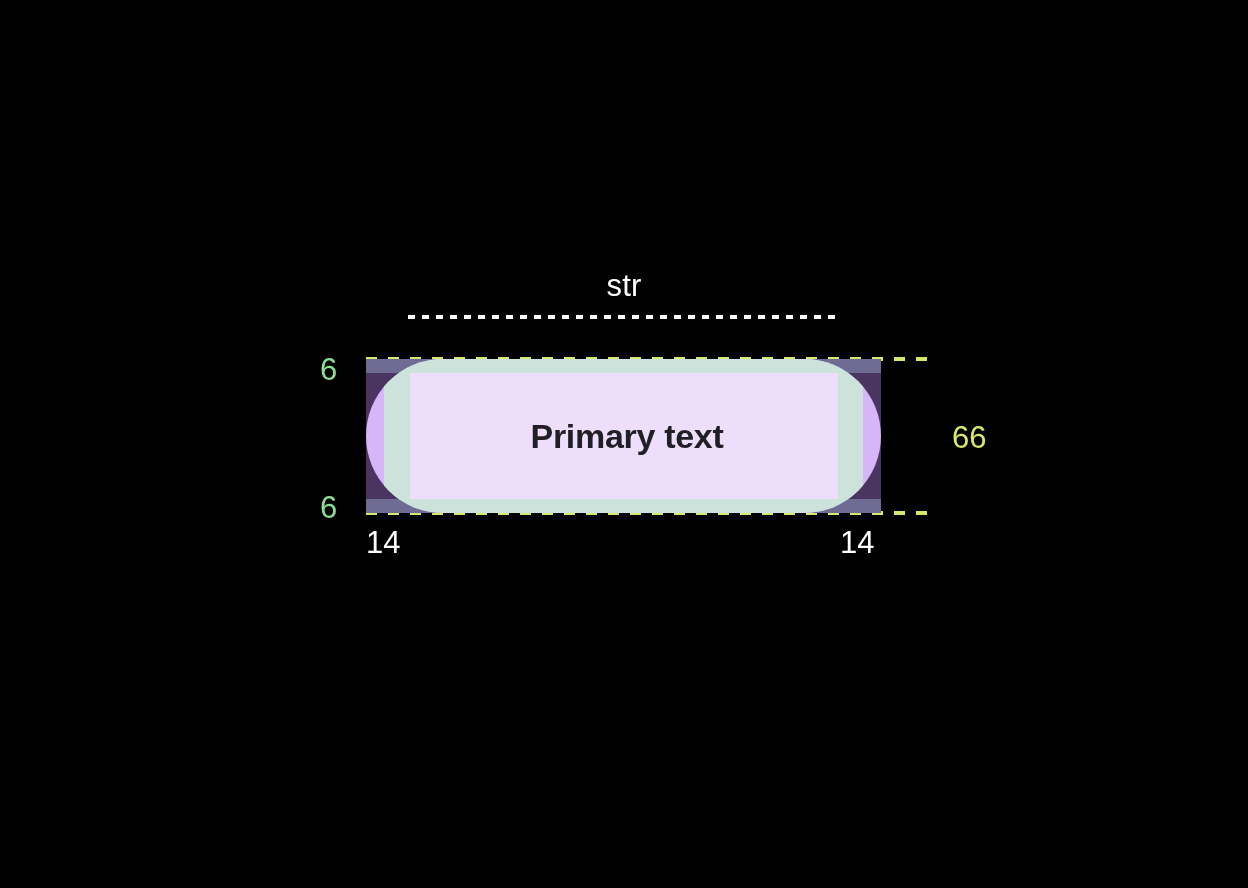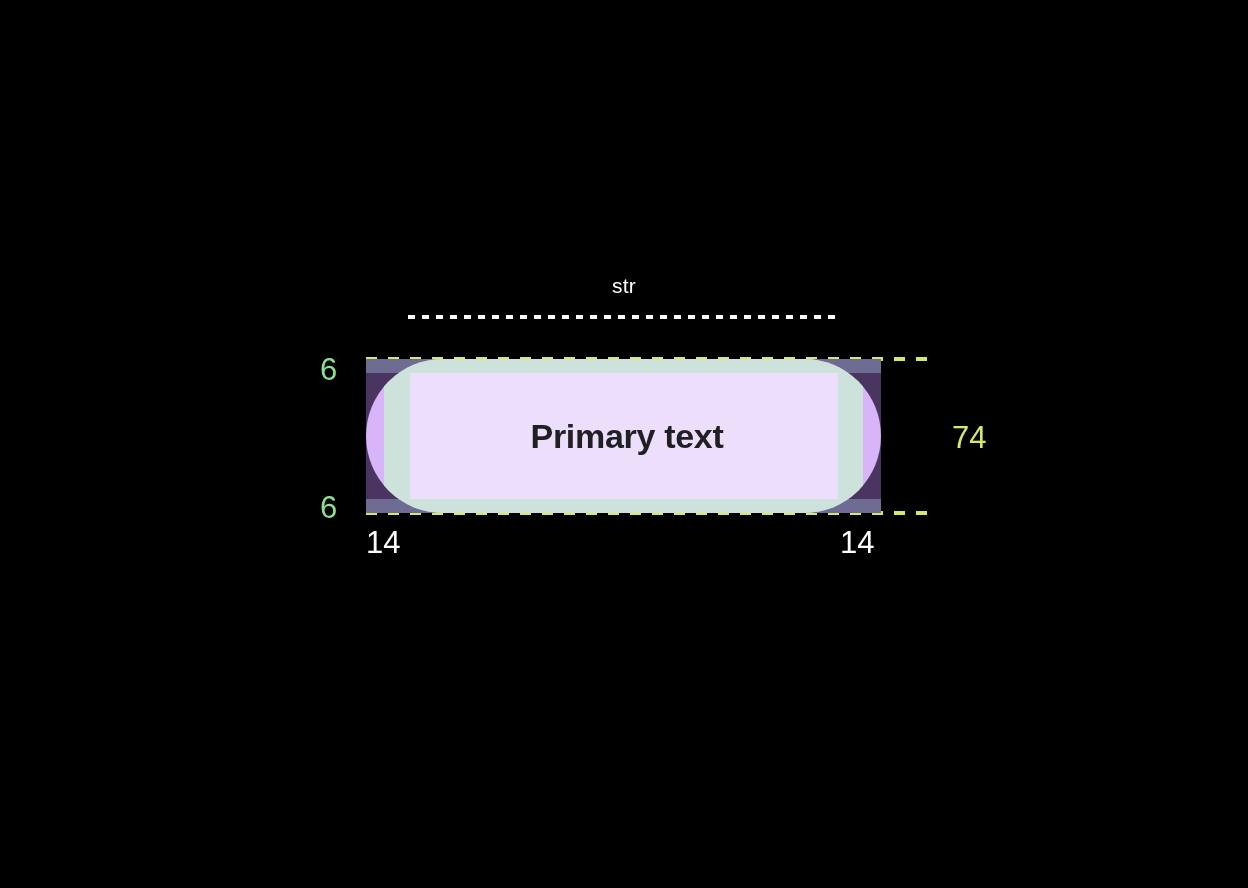--- a/index.html
+++ b/index.html
@@ -22,21 +22,21 @@
   }
 
   
   .str-label {
     position: absolute;
     left: 408px;
     top: 266px;
     width: 432px;
     text-align: center;
     color: #ffffff;
-    font-size: 21px;
+    font-size: 31px;
     line-height: 40px;
     font-weight: 400;
     letter-spacing: 0.2px;
     white-space: nowrap;
   }
   .str-rule {
     position: absolute;
     left: 408px;
     top: 315px;
     width: 432px;
@@ -183,15 +183,15 @@
   </div>
 
   <div class="badge vpad badge-pad-top">6</div>
 
   <div class="badge vpad badge-pad-bottom">6</div>
 
   <div class="badge hpad badge-pad-left">14</div>
 
   <div class="badge hpad badge-pad-right">14</div>
 
-  <div class="badge height badge-total-h">74</div>
+  <div class="badge height badge-total-h">66</div>
 
 </div>
 
 </body></html>

